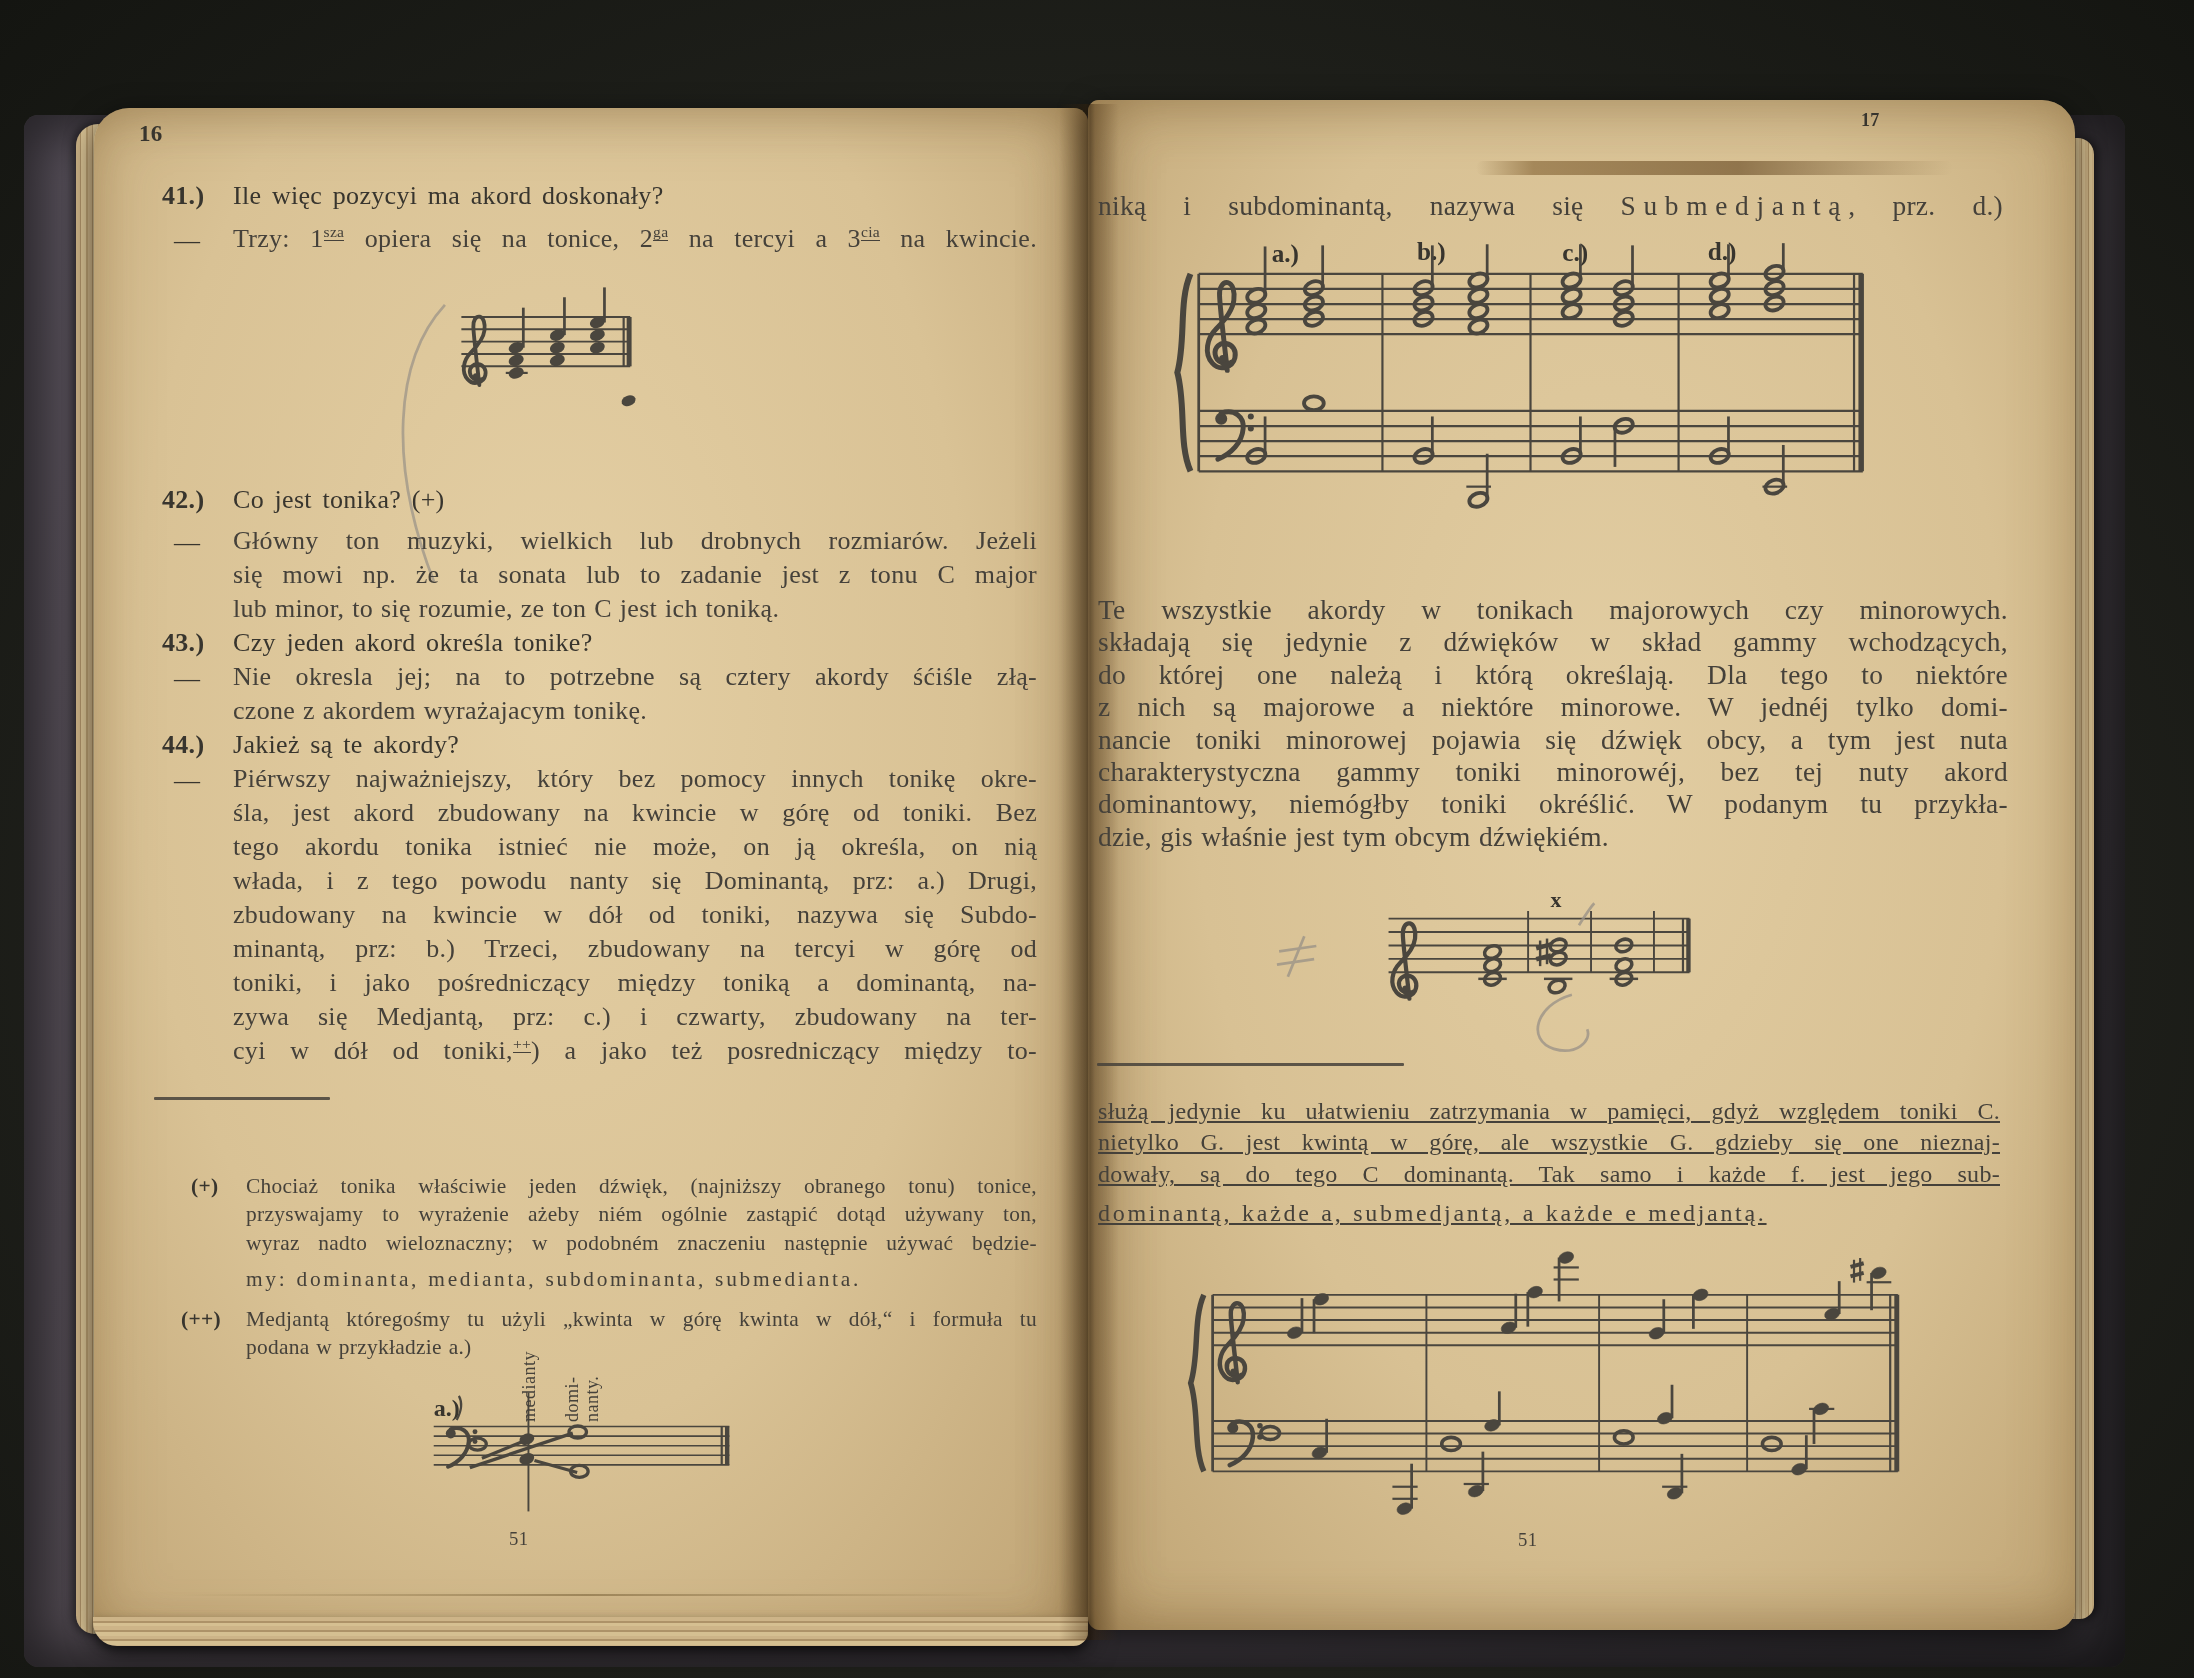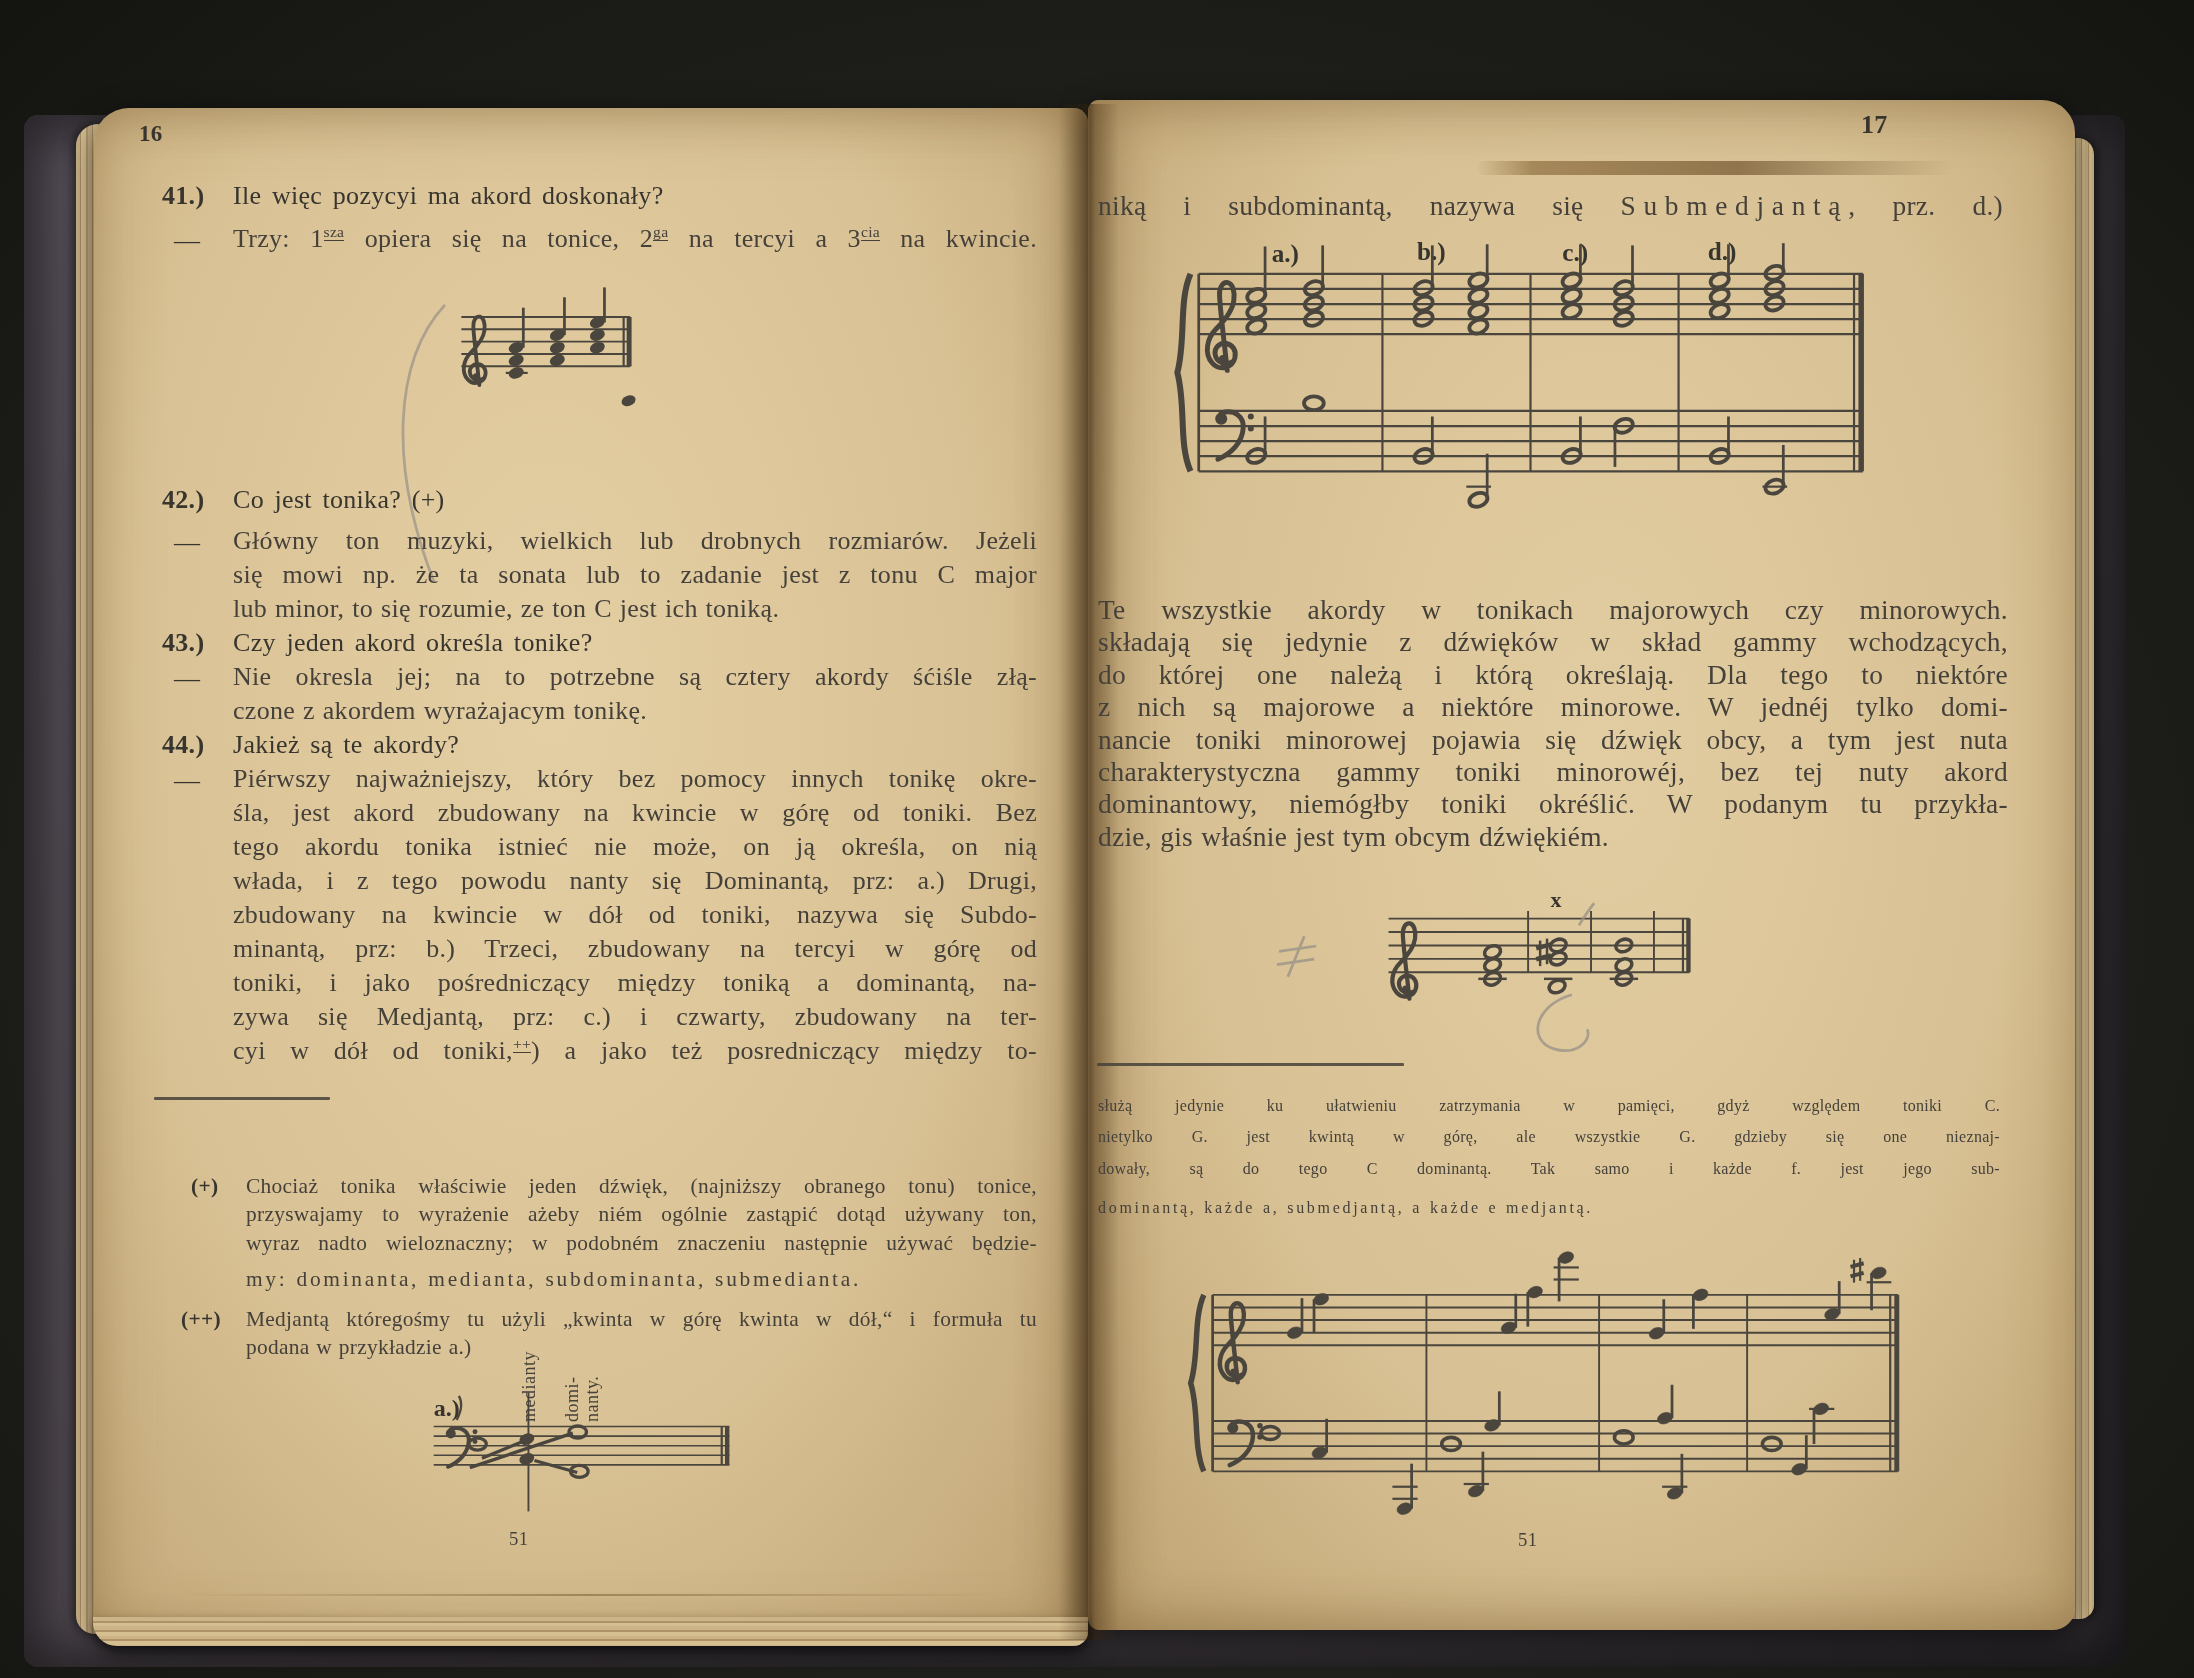--- a/index.html
+++ b/index.html
@@ -39,24 +39,24 @@
     background:linear-gradient(90deg,rgba(70,45,15,0) 0%,rgba(60,38,12,.38) 45%,rgba(40,25,8,.5) 52%,rgba(60,38,12,.34) 60%,rgba(70,45,15,0) 100%);}
   .damage-strip{position:absolute;left:1476px;top:161px;width:477px;height:14.3px;border-radius:6.6px;
     background:linear-gradient(90deg,rgba(122,88,41,0),rgba(122,88,41,.55) 12%,rgba(96,66,28,.6) 55%,rgba(122,88,41,0));}
   .crease{position:absolute;left:181px;top:1594px;width:812px;height:2.2px;border-radius:1.1px;
     background:linear-gradient(90deg,rgba(110,85,45,0),rgba(110,85,45,.5),rgba(110,85,45,0));}
 
   .line{position:absolute;white-space:nowrap;line-height:1.18;letter-spacing:0.3px;word-spacing:1.1px;}
   .jl{white-space:normal;text-align:justify;text-align-last:justify;}
   .t48{font-size:26px;}
   .t50{font-size:27.4px;}
-  .t41{font-size:16px;}
+  .t41{font-size:24px;text-decoration:underline;}
   .t39{font-size:21.4px;}
   .t42{font-size:23px;}
-  .t40{font-size:26px;}
+  .t40{font-size:18px;}
   .t34{font-size:18.7px;}
   .qnum{font-weight:700;color:var(--ink-dark);}
   .qtext{word-spacing:3.8px;color:var(--ink-dark);}
   .dash{color:var(--ink-dark);letter-spacing:0;}
   .sup{font-size:60%;vertical-align:super;border-bottom:1.1px solid currentColor;line-height:0;}
   .spaced{letter-spacing:7.7px;}
   .lsp{letter-spacing:2.7px;margin-top:8px;}
   .vlab{position:absolute;transform:rotate(-90deg);transform-origin:left top;
     font-size:18px;letter-spacing:0.5px;color:var(--ink);white-space:nowrap;line-height:20px;}
   .sep{position:absolute;height:2.7px;background:var(--ink);border-radius:1.1px;opacity:.85;}

